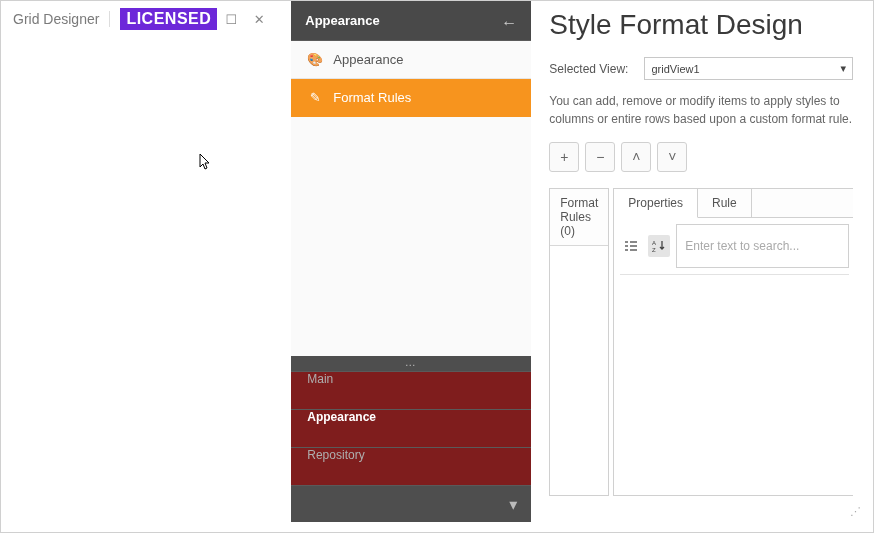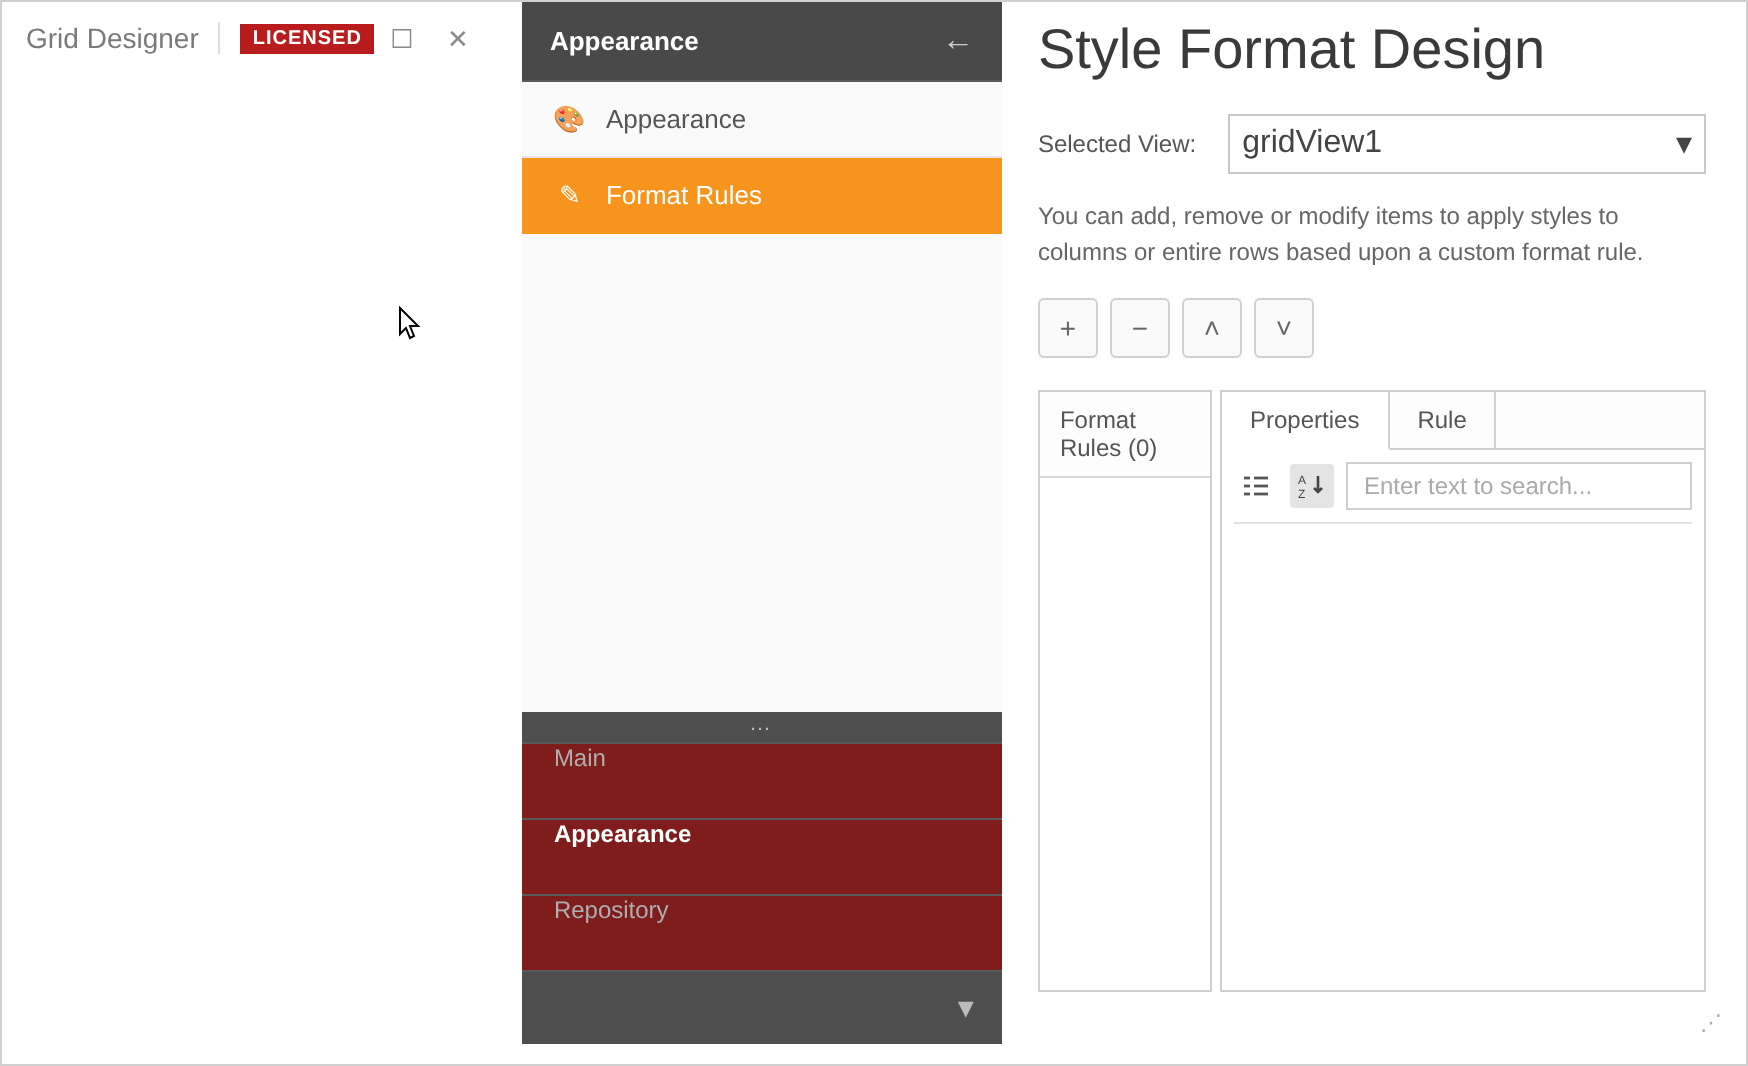--- a/index.html
+++ b/index.html
@@ -14,21 +14,21 @@
   }
   
   .titlebar {
     display: flex; align-items: center;
     height: 36px; padding: 0 8px 0 12px;
     font-size: 12px; color: #333;
   }
   .titlebar .app-title { font-size: 14px; color: #7a7a7a; padding-right:10px; border-right:1px solid #ddd; margin-right:10px;}
   .titlebar .version { color: #b0b0b0; font-size: 11px; margin-right: 8px; }
   .titlebar .badge {
-    background: #b91c1c; color: #fff; font-size: 10px; font-weight: bold;
+    background: #6d28d9; color: #fff; font-size: 16px; font-weight: bold;
     padding: 2px 6px; letter-spacing: 0.5px;
   }
   .titlebar .spacer { flex: 1; }
   .titlebar .winbtn {
     width: 28px; height: 28px; display: flex; align-items: center; justify-content: center;
     color: #8a8a8a; cursor: pointer; font-size: 13px;
   }
   
   .body {
     flex: 1; display: flex; overflow: hidden; padding: 0 10px 10px 10px;
@@ -64,21 +64,21 @@
   .sb-footer {
     background: #4e4e4e; height: 36px; display: flex; align-items: center; justify-content: flex-end;
     padding: 0 14px; color: #bbb;
   }
   
   .main { flex: 1; padding: 8px 10px 0 18px; display:flex; flex-direction:column; overflow:hidden; }
   .main-header { display:flex; align-items:center; gap:16px; flex-wrap:wrap; }
   .main-title { font-size: 28px; font-weight: 300; color: #3a3a3a; white-space:nowrap; }
   .sel-view-lbl { font-size: 12px; color: #555; white-space:nowrap; }
   .sel-view {
-    flex:1; border:1px solid #c8c8c8; font-size:16px; padding:4px 6px; color:#444;
+    flex:1; border:1px solid #c8c8c8; font-size:11px; padding:4px 6px; color:#444;
     background:#fff; display:flex; justify-content:space-between; align-items:center; min-width:180px;
     cursor:pointer;
   }
   .desc { font-size: 12px; color: #666; margin: 12px 0 14px; line-height:1.5; }
   .toolbar { display:flex; gap:6px; margin-bottom:16px; }
   .tbtn {
     width:30px; height:30px; border:1px solid #d0d0d0; background:#fafafa;
     display:flex; align-items:center; justify-content:center; color:#666; cursor:pointer;
     font-size:14px; border-radius:3px;
   }
@@ -96,21 +96,21 @@
     border-right:1px solid #d0d0d0;
   }
   .tab.active { background:#fff; border-bottom:1px solid #fff; margin-bottom:-1px; }
   .prop-toolbar { display:flex; align-items:center; gap:6px; padding:6px; border-bottom:0 solid #eee;}
   .ptool {
     width:22px; height:22px; display:flex; align-items:center; justify-content:center;
     color:#555; font-size:11px; cursor:pointer; border-radius:2px;
   }
   .ptool.active { background:#e4e4e4; }
   .search {
-    flex:1; border:1px solid #d0d0d0; font-size:12px; padding:4px 8px; color:#000000;
+    flex:1; border:1px solid #d0d0d0; font-size:12px; padding:14px 8px; color:#000000;
   }
   .search::placeholder { color:#aaa; }
   .prop-body { flex:1; border-top:1px solid #e2e2e2; margin:0 6px 6px; }
   .panel-body { flex:1; }
   .status-footer { display:flex; justify-content:flex-end; align-items:flex-end; height:22px; padding:0 4px 2px 0; color:#999; font-size:11px;}
   .cursor {
     position:absolute; left:196px; top:152px; width:16px; height:20px; pointer-events:none; z-index:50;
   }
   .grip { position:absolute; right:14px; bottom:14px; color:#aaa; font-size:11px; letter-spacing:-2px; transform:rotate(0deg);}
 </style>

